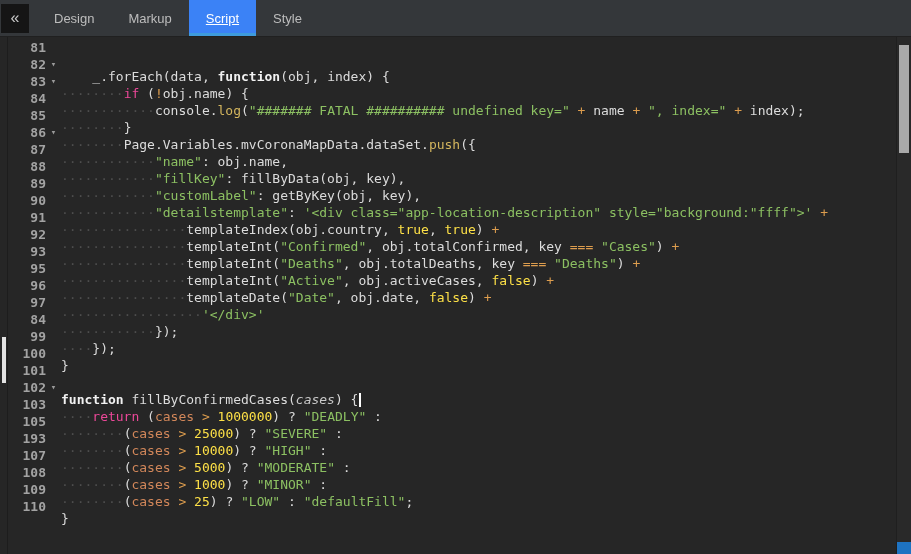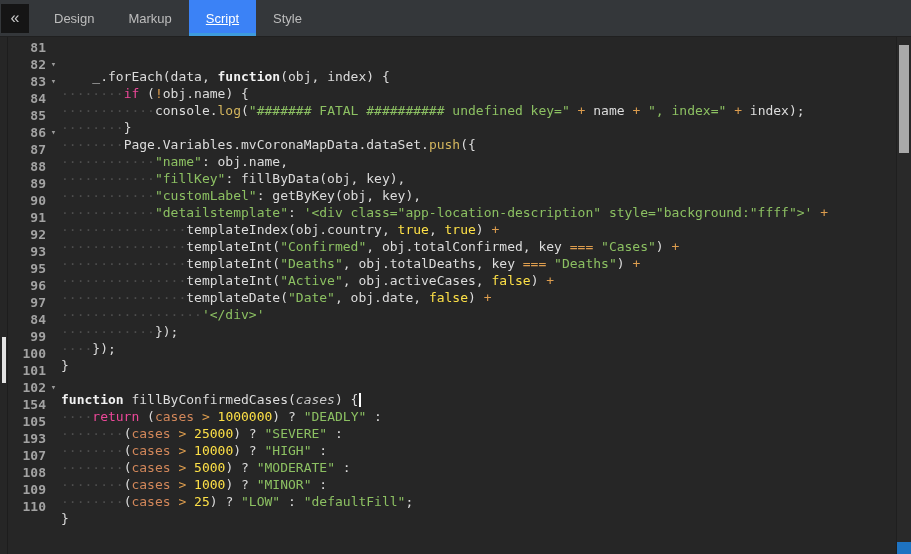--- a/index.html
+++ b/index.html
@@ -172,21 +172,21 @@
         <span class="ln">101</span>
         <span class="fold"></span>
         <span class="code"></span>
       </div>
       <div class="line">
         <span class="ln">102</span>
         <span class="fold">▾</span>
         <span class="code"><span class="t-kw2">function</span><span class="t-d"> fillByConfirmedCases(</span><span class="t-param">cases</span><span class="t-d">) {</span><span class="caret"></span></span>
       </div>
       <div class="line">
-        <span class="ln">154</span>
+        <span class="ln">103</span>
         <span class="fold"></span>
         <span class="code"><span class="t-ws">····</span><span class="t-kw">return</span><span class="t-d"> (</span><span class="t-var2">cases</span><span class="t-d"> </span><span class="t-op">&gt;</span><span class="t-d"> </span><span class="t-num">1000000</span><span class="t-d">) ? </span><span class="t-str">"DEADLY"</span><span class="t-d"> :</span></span>
       </div>
       <div class="line">
         <span class="ln">105</span>
         <span class="fold"></span>
         <span class="code"><span class="t-ws">········</span><span class="t-d">(</span><span class="t-var2">cases</span><span class="t-d"> </span><span class="t-op">&gt;</span><span class="t-d"> </span><span class="t-num">25000</span><span class="t-d">) ? </span><span class="t-str">"SEVERE"</span><span class="t-d"> :</span></span>
       </div>
       <div class="line">
         <span class="ln">193</span>

